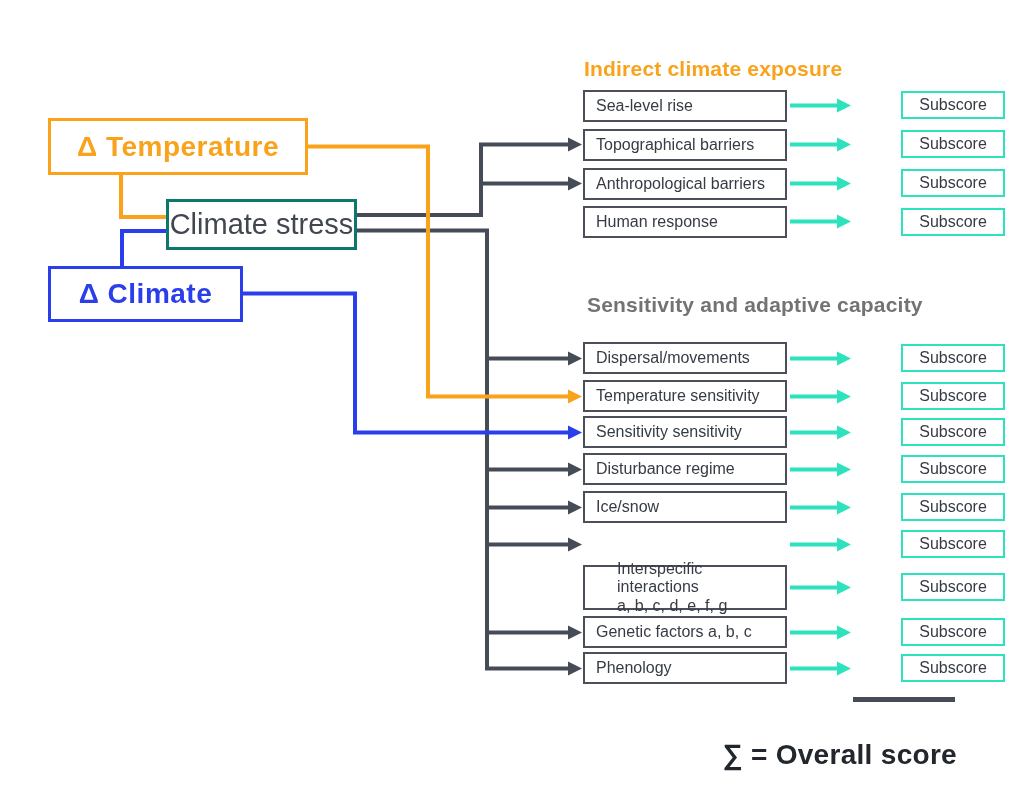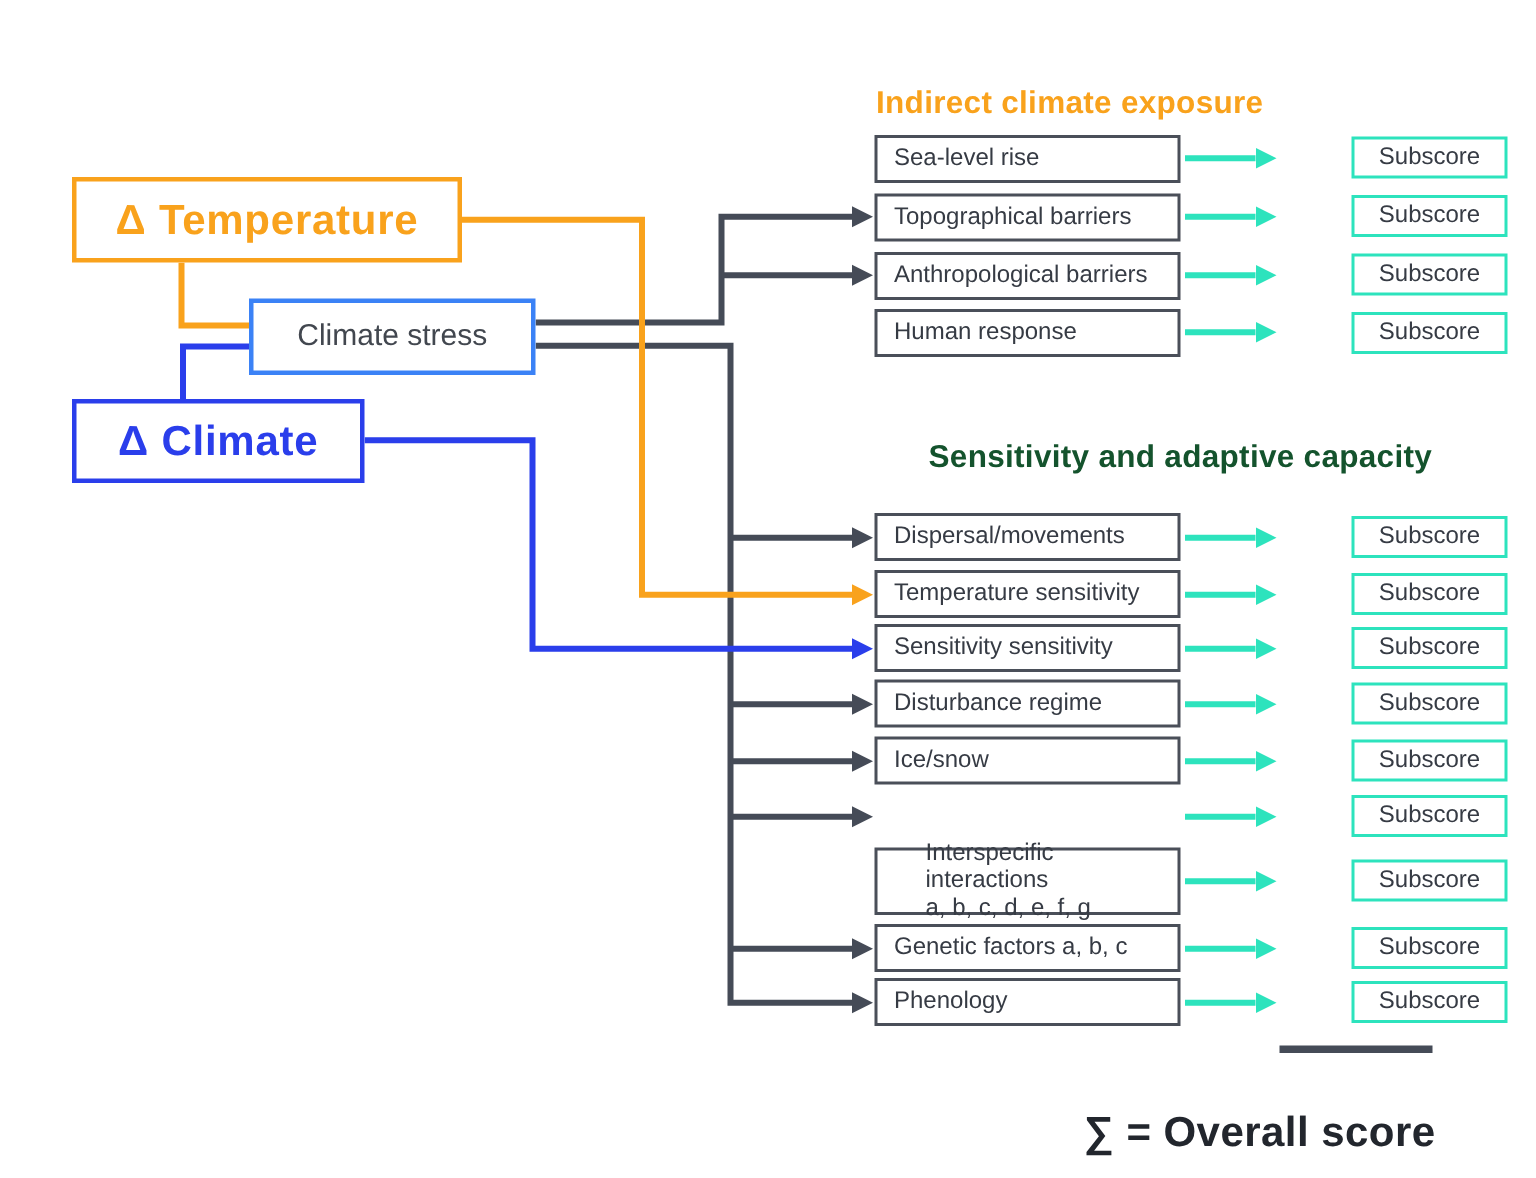--- a/index.html
+++ b/index.html
@@ -7,25 +7,25 @@
     position:relative;width:1024px;height:785px;background:#ffffff;overflow:hidden;
     font-family:"Liberation Sans", sans-serif;
   }
   .wires{position:absolute;left:0;top:0;width:1024px;height:785px;}
   .box{
     position:absolute;box-sizing:border-box;background:#ffffff;
     display:flex;align-items:center;
   }
   .bigbox{border:3px solid;justify-content:center;font-weight:700;font-size:28px;letter-spacing:.5px;}
   .temp{left:48px;top:118px;width:260px;height:57px;border-color:#F9A21C;color:#F9A21C;text-align:center;}
-  .climate{left:166px;top:199px;width:191px;height:51px;border:3px solid #3b82f6;color:#42474F;font-size:20px;justify-content:center;}
+  .climate{left:166px;top:199px;width:191px;height:51px;border:3px solid #0f766e;color:#42474F;font-size:29px;justify-content:center;}
   .moist{left:48px;top:266px;width:195px;height:56px;border-color:#2A3EEB;color:#2A3EEB;}
   .heading{position:absolute;font-weight:700;font-size:21px;letter-spacing:.2px;}
   .h-exposure{left:584px;top:44px;color:#F9A21C;margin-top:13px;}
-  .h-sens{left:587px;top:293px;color:#14532d;margin-left:32px;}
+  .h-sens{left:587px;top:293px;color:#737373;}
   .fbox{
     left:583px;width:204px;height:32px;border:2px solid #4A4F59;
     padding-left:11px;font-size:16px;color:#363B44;white-space:pre-line;line-height:1.15;
   }
   .fbox.tall{height:45px;padding-left:32px;}
   .sbox{
     left:853px;width:104px;height:28px;border:2px solid #2DE3BD;
     justify-content:center;font-size:16px;color:#363B44;margin-left:48px;
   }
   .sumline{position:absolute;left:853px;top:697px;width:102px;height:5px;background:#454B57;}

